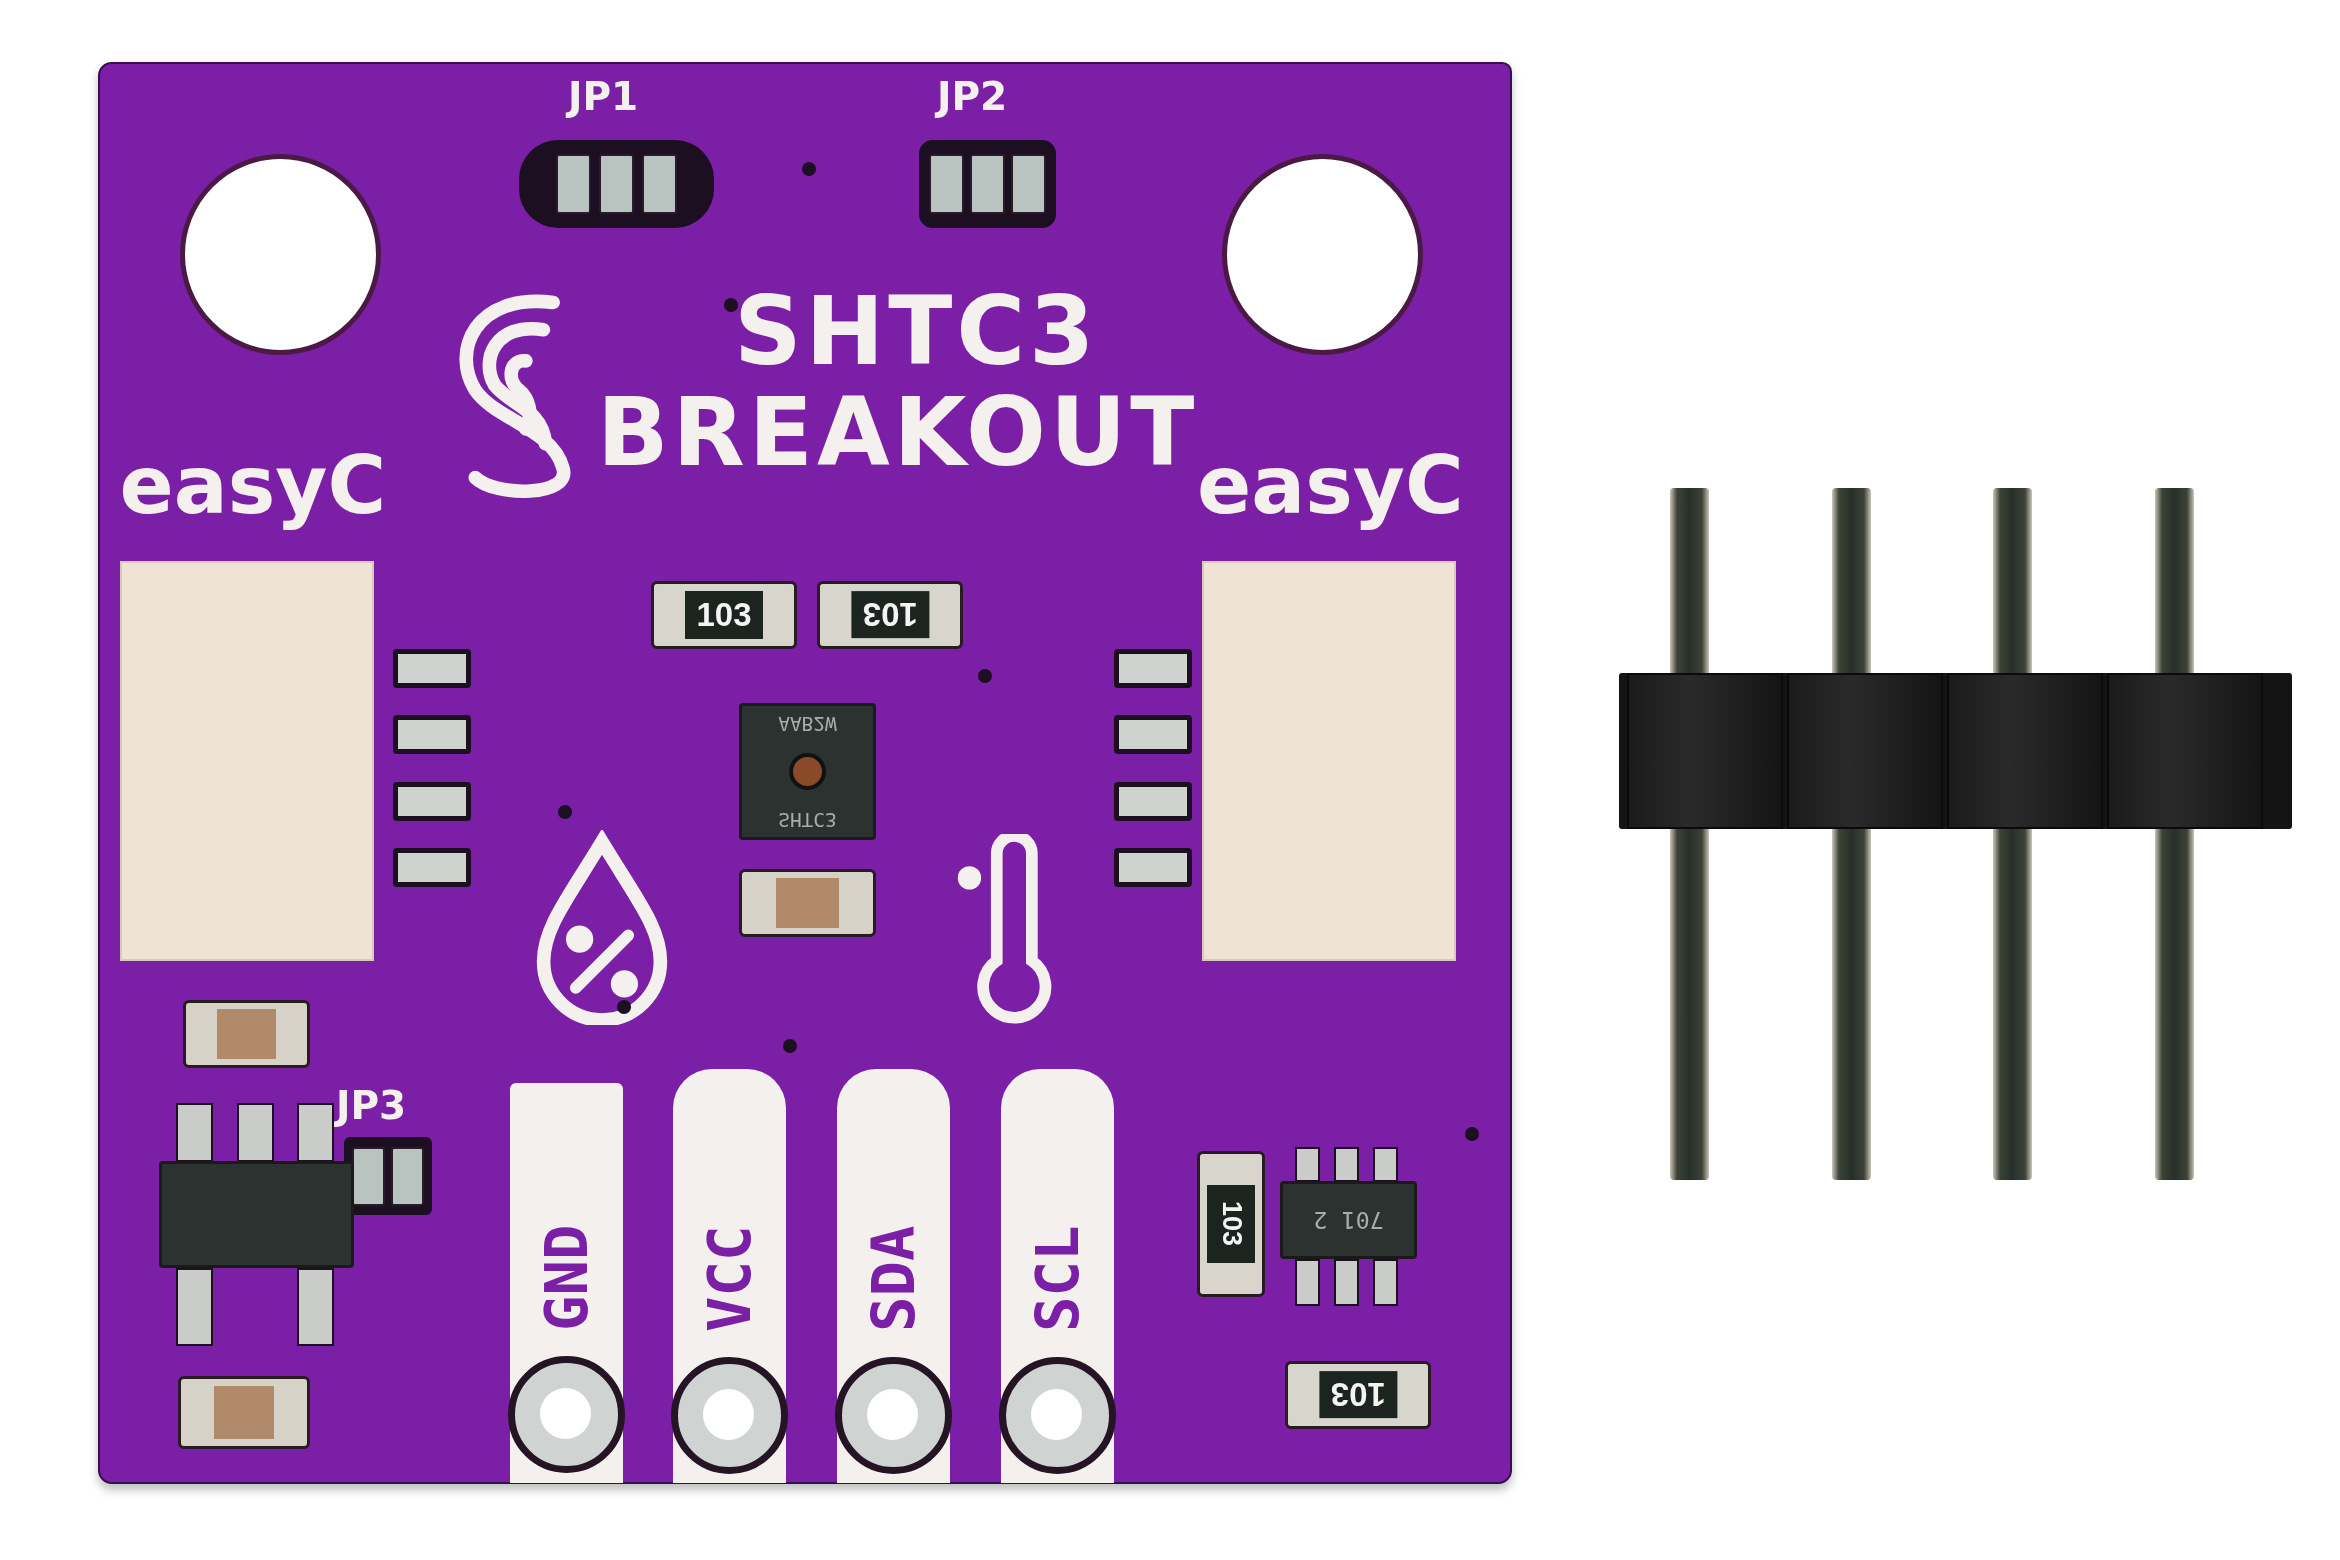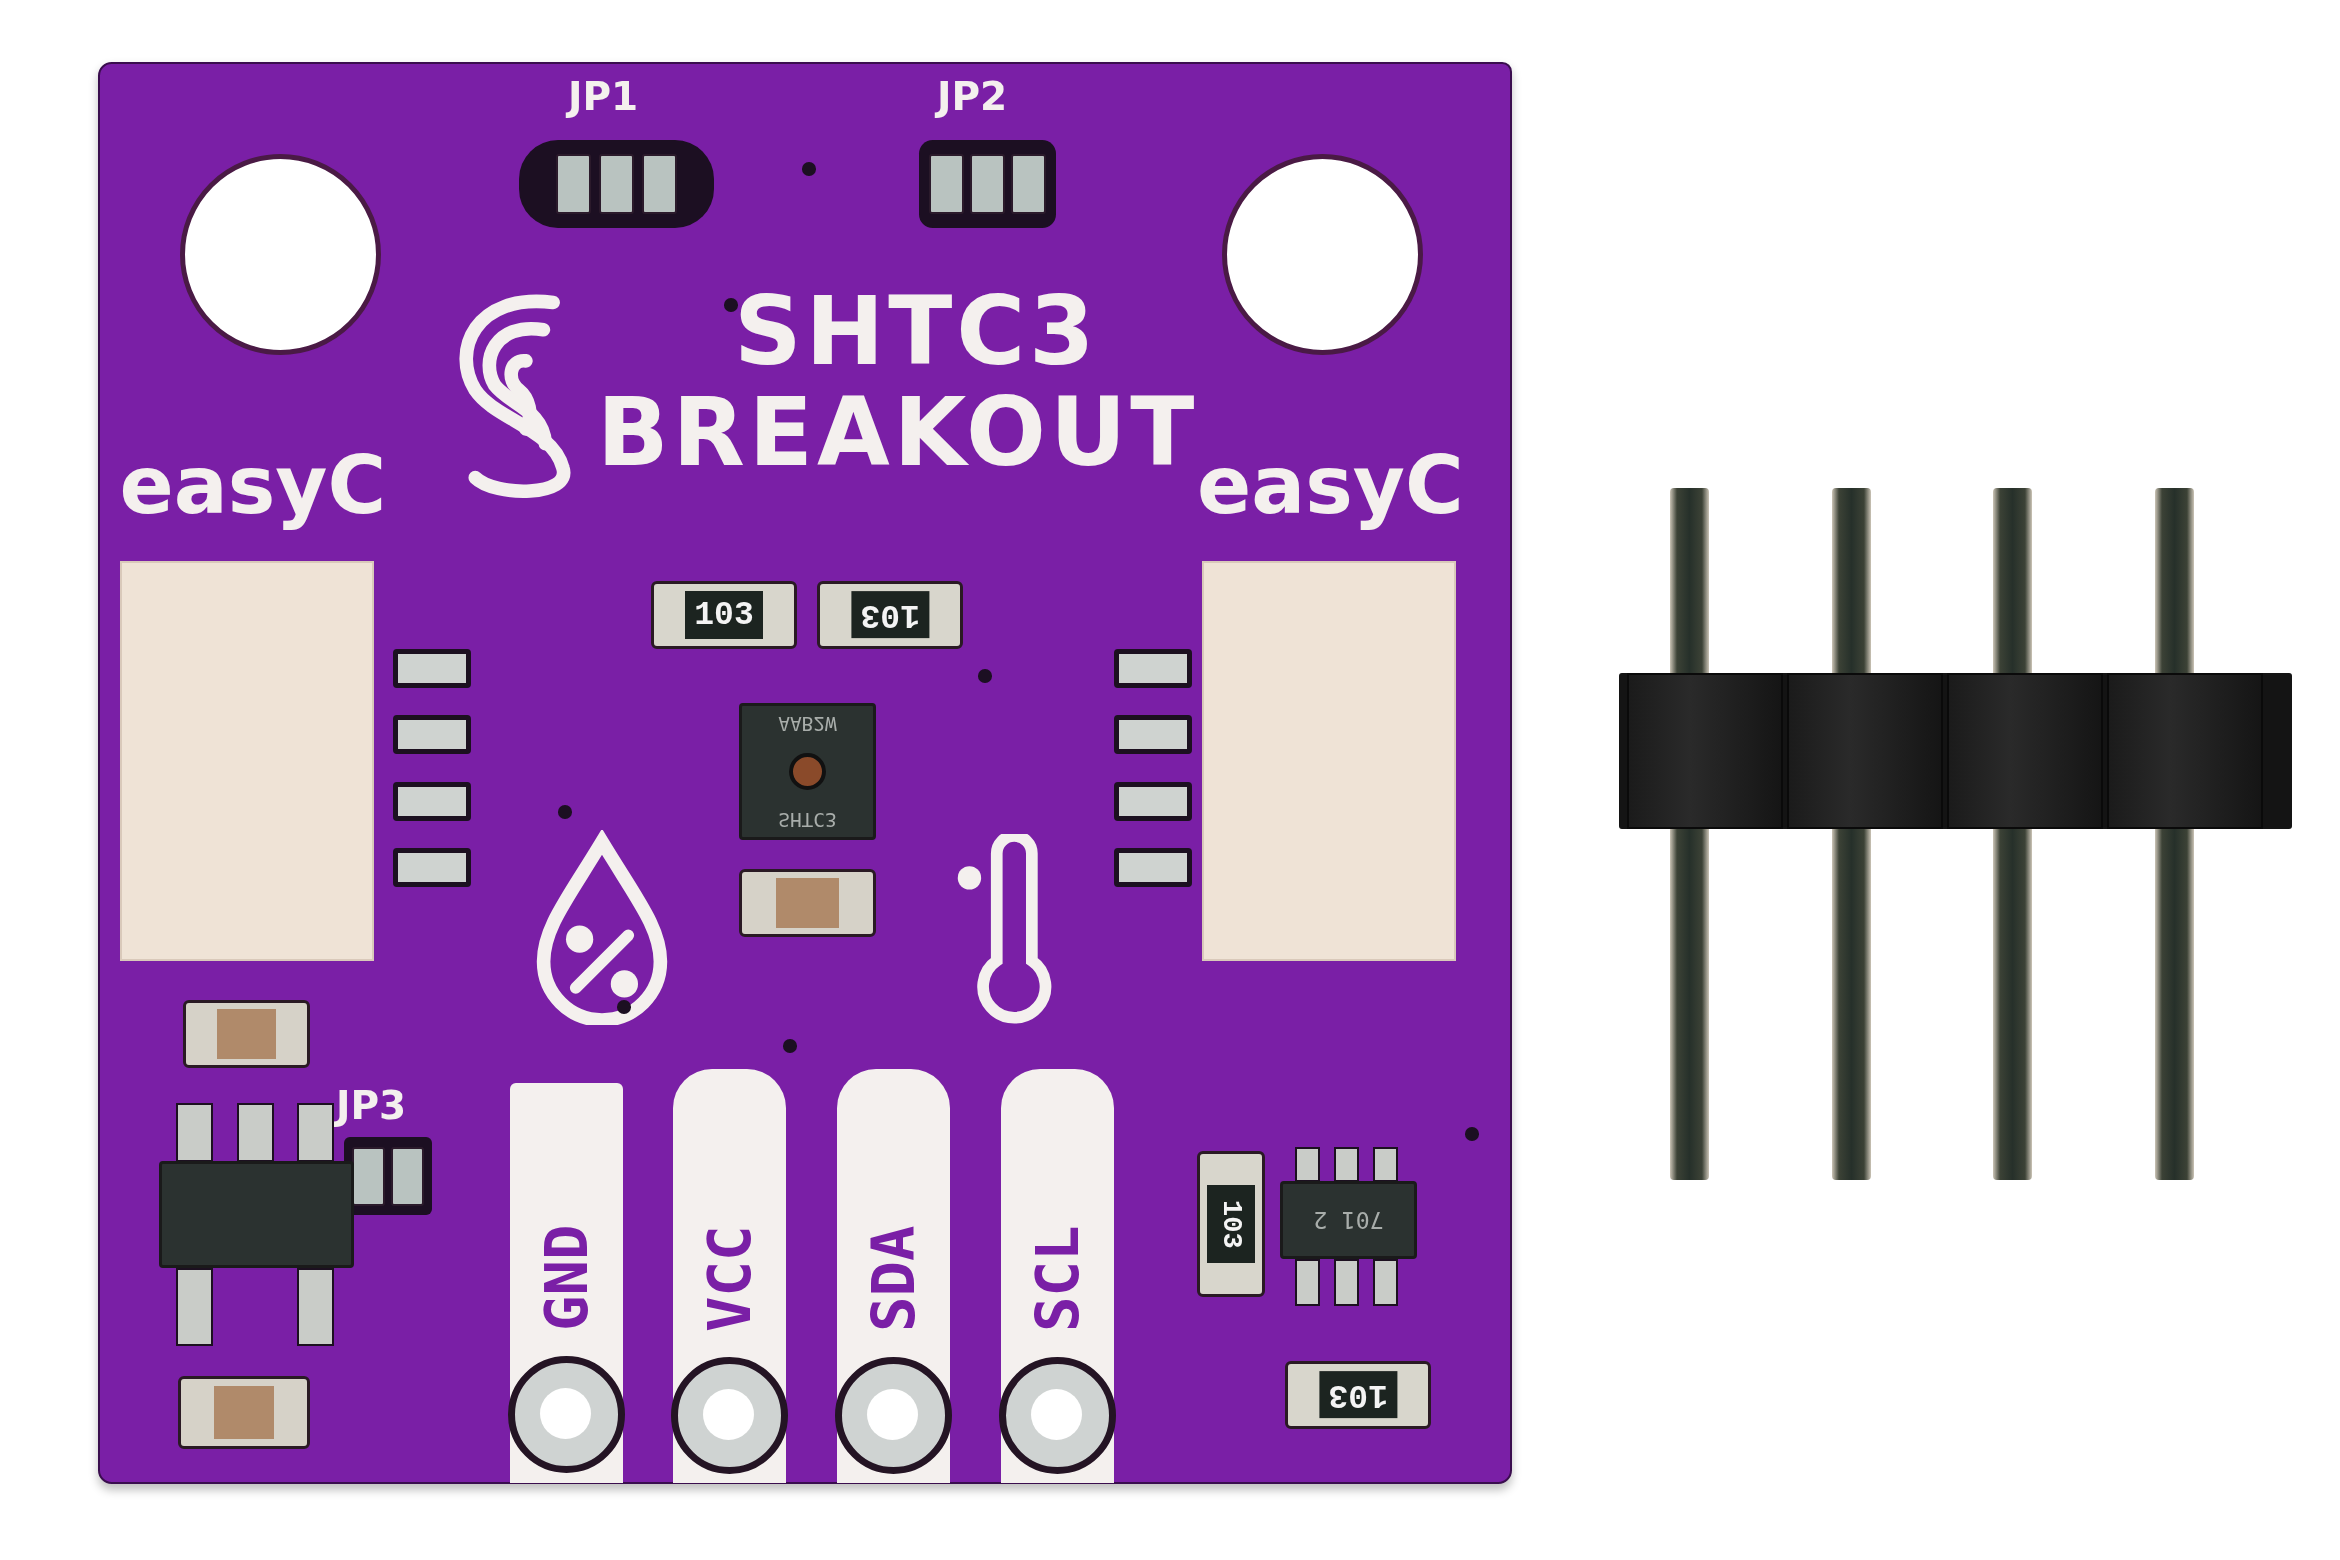--- a/index.html
+++ b/index.html
@@ -7,21 +7,21 @@
   .board{position:absolute;left:98px;top:62px;width:1414px;height:1422px;background:#7a1fa6;border-radius:13.7px 9.8px 13.7px 13.7px;box-shadow:0 5.9px 9.8px rgba(0,0,0,0.25);border:2.9px solid #3a0d4e;box-sizing:border-box;}
   .hole{position:absolute;width:201px;height:201px;border-radius:50%;background:#fff;border:5.9px solid #4a1a45;box-sizing:border-box;}
   .silk{position:absolute;color:#f4f0ee;font-weight:bold;font-family:"DejaVu Sans",sans-serif;}
   .title{font-size:94px;line-height:98px;letter-spacing:3.9px;text-align:center;}
   .easyc{font-size:80px;font-weight:bold;}
   .jp{font-size:39px;}
   .pad{position:absolute;background:#b9c3c0;border:2.9px solid #2b1a2b;border-radius:2.9px;box-sizing:border-box;}
   .conn{position:absolute;background:#efe3d6;border:2.9px solid #d9c9ba;box-sizing:border-box;}
   .conn-pin{position:absolute;width:78px;height:39px;background:#cfd3d0;border:5.9px solid #1c1020;border-radius:3.9px;box-sizing:border-box;}
   .res{position:absolute;background:#d8d6cc;border:3.9px solid #2a1a24;box-sizing:border-box;border-radius:5.9px;}
-  .res .body{position:absolute;left:22%;right:22%;top:12%;bottom:12%;background:#1c2420;color:#f4f4f4;font-family:Liberation Mono, monospace;font-weight:bold;display:flex;align-items:center;justify-content:center;}
+  .res .body{position:absolute;left:22%;right:22%;top:12%;bottom:12%;background:#1c2420;color:#f4f4f4;font-family:Liberation Sans, sans-serif;font-weight:bold;display:flex;align-items:center;justify-content:center;}
   .cap{position:absolute;background:#d6d2c8;border:3.9px solid #2a1a24;box-sizing:border-box;border-radius:5.9px;}
   .cap .body{position:absolute;left:26%;right:26%;top:10%;bottom:10%;background:#b08a6a;}
   .ic{position:absolute;background:#2b3230;border:3.9px solid #1a1a1a;box-sizing:border-box;border-radius:3.9px;color:#a8adaa;font-family:"DejaVu Sans Mono",monospace;display:flex;align-items:center;justify-content:center;}
   .leg{position:absolute;background:#c9ccc8;border:2.9px solid #1c1020;box-sizing:border-box;}
   .pinpad{position:absolute;width:113px;background:#f4f0ee;border-radius:39px 39px 0 0;}
   .pinpad.flat{border-radius:5.9px 5.9px 0 0;}
   .pinlabel{position:absolute;left:0;right:0;top:68px;color:#7a1fa6;font-size:59px;font-family:"DejaVu Sans Mono",monospace;font-weight:bold;writing-mode:vertical-rl;transform:rotate(180deg);display:flex;align-items:center;justify-content:center;height:254px;}
   .ring{position:absolute;width:117px;height:117px;border-radius:50%;background:#cfd3d2;border:7.8px solid #241424;box-sizing:border-box;}
   .ring::after{content:"";position:absolute;left:25px;top:25px;width:51px;height:51px;border-radius:50%;background:#fff;}
   .via{position:absolute;width:13.7px;height:13.7px;border-radius:50%;background:#1c0f22;}

